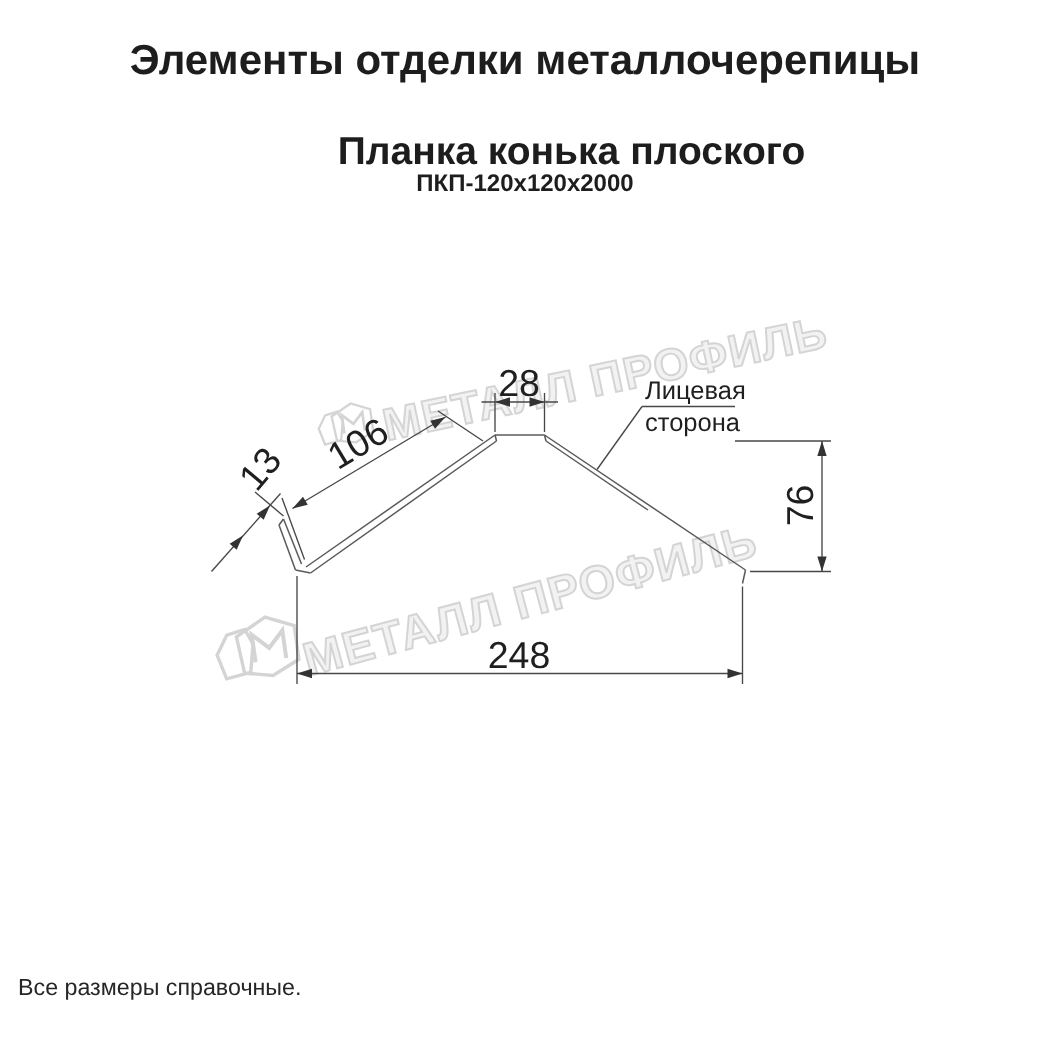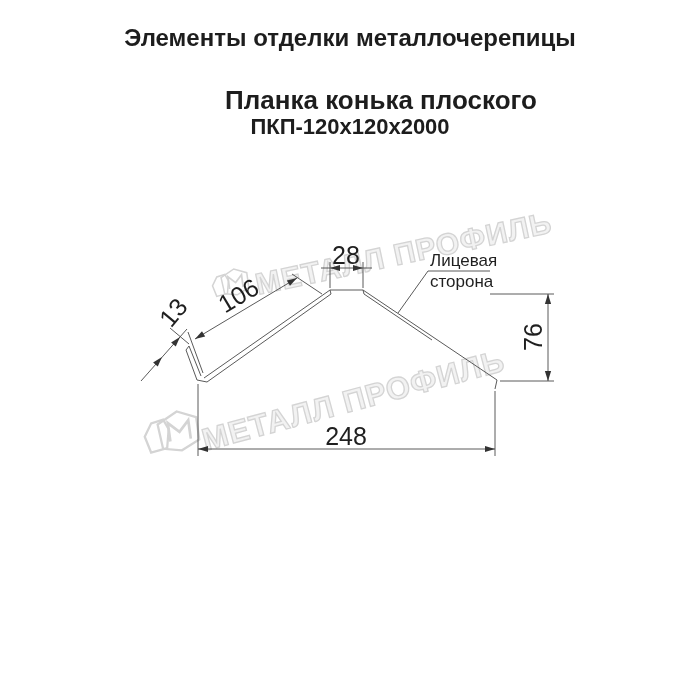--- a/index.html
+++ b/index.html
@@ -1,23 +1,23 @@
 <!DOCTYPE html>
 <html><head>
 <meta charset="utf-8">
 <style>
   html,body{margin:0;padding:0;}
   body{
     width:700px;height:700px;position:relative;background:#ffffff;
     font-family:"Liberation Sans", sans-serif;overflow:hidden;
   }
   .hdr{position:absolute;left:0;width:700px;text-align:center;color:#1d1d1d;font-weight:bold;}
-  #title{top:24px;font-size:24px;}
+  #title{top:24px;font-size:28px;}
   #subtitle{top:85px;font-size:26px;padding-left:31px;}
-  #product{top:114px;font-size:22px;}
+  #product{top:114px;font-size:16px;}
   #watermark-layer{position:absolute;left:0;top:0;width:700px;height:700px;}
   .wm-text{
     position:absolute;font-weight:bold;white-space:nowrap;letter-spacing:1px;
     color:rgba(130,130,130,0.10);
     -webkit-text-stroke:1.3px #d4d4d4;
     transform-origin:left center;
   }
   .wm-logo{position:absolute;transform-origin:center center;}
   #drawing-svg{position:absolute;left:0;top:0;}
   #drawing-svg line.profile{stroke:#5a5a5a;stroke-width:1;fill:none;}
@@ -90,13 +90,14 @@
     <text x="346" y="264" font-size="25" text-anchor="middle">28</text>
     <text x="243" y="303" font-size="25" text-anchor="middle" transform="rotate(-31 243 303)">106</text>
     <text x="180" y="318" font-size="25" text-anchor="middle" transform="rotate(-50 180 318)">13</text>
     <text x="542" y="337" font-size="25" text-anchor="middle" transform="rotate(-90 542 337)">76</text>
     <text x="346" y="445" font-size="25" text-anchor="middle">248</text>
     <text x="430" y="266" font-size="17" text-anchor="start">Лицевая</text>
     <text x="430" y="287" font-size="17" text-anchor="start">сторона</text>
   </svg>
 
 <div id="notes">
+  <div>Все размеры справочные.</div>
 </div>
 
 </body></html>

